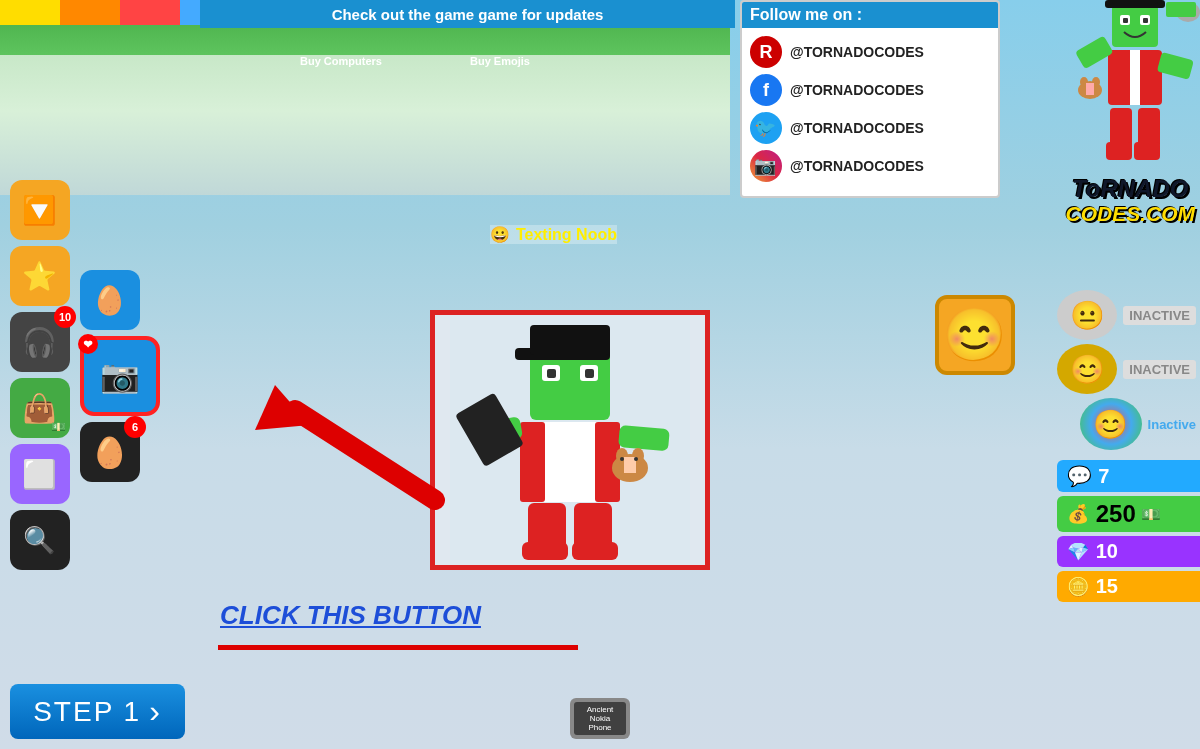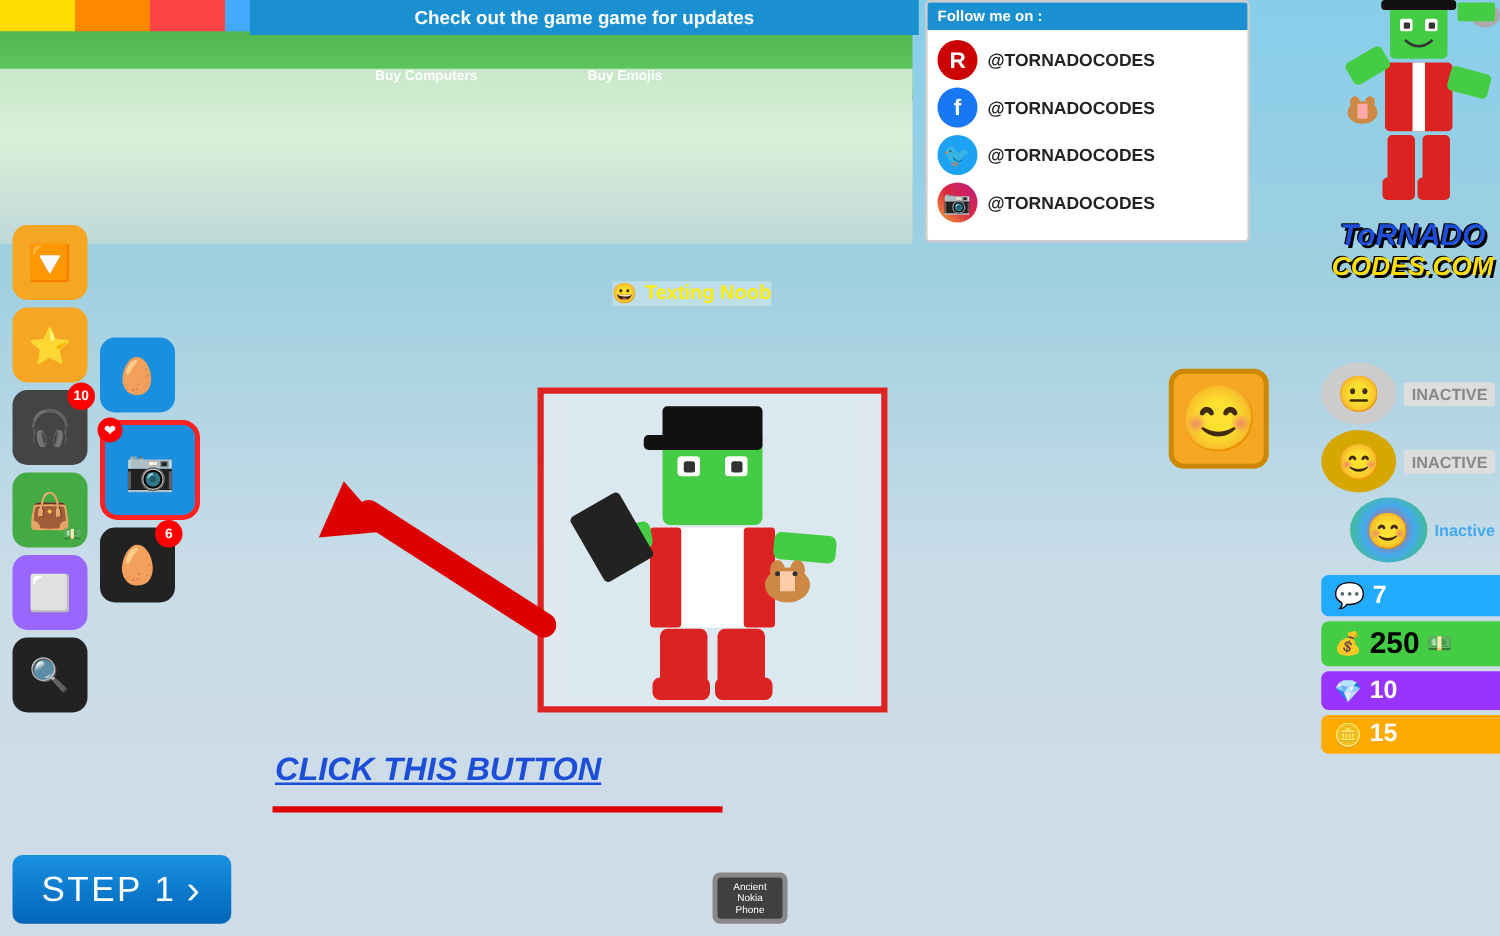--- a/index.html
+++ b/index.html
@@ -67,21 +67,21 @@
       width: 260px;
       background: white;
       border: 2px solid #ccc;
       border-radius: 4px;
       padding: 8px;
       z-index: 20;
     }
     .follow-title {
       background: #1a90d0;
       color: white;
-      font-size: 12px;
+      font-size: 16px;
       font-weight: bold;
       padding: 4px 8px;
       margin: -8px -8px 8px -8px;
       border-radius: 2px 2px 0 0;
     }
     .social-row {
       display: flex;
       align-items: center;
       margin-bottom: 6px;
     }
@@ -386,21 +386,21 @@
     <rect x="35" y="0" width="60" height="8" fill="#111" rx="3"></rect>
     <rect x="42" y="-10" width="46" height="14" fill="#111" rx="3"></rect>
 
     <ellipse cx="20" cy="90" rx="12" ry="9" fill="#cc8844"></ellipse>
     <ellipse cx="14" cy="82" rx="4" ry="5" fill="#cc8844"></ellipse>
     <ellipse cx="26" cy="82" rx="4" ry="5" fill="#cc8844"></ellipse>
     <rect x="16" y="83" width="8" height="12" fill="#ffaaaa"></rect>
   </svg>
 
   <div class="tornado-logo" style="position:absolute;bottom:5px;right:5px;">
-    <span style="color:#1d4ed8;font-family:Impact,sans-serif;font-size:24px;font-style:italic;text-shadow:2px 2px 0 #000,-1px -1px 0 #000;">ToRNADO</span>
+    <span style="color:#0f172a;font-family:Impact,sans-serif;font-size:24px;font-style:italic;text-shadow:2px 2px 0 #000,-1px -1px 0 #000;">ToRNADO</span>
     <span style="color:#ffdd00;font-family:Impact,sans-serif;font-size:21px;font-style:italic;text-shadow:2px 2px 0 #000,-1px -1px 0 #000;">CODES.COM</span>
   </div>
 </div>
 
 <div class="sidebar">
 
   <div class="sidebar-icon" style="background:#f5a623;">
     <span>🔽</span>
   </div>
 

